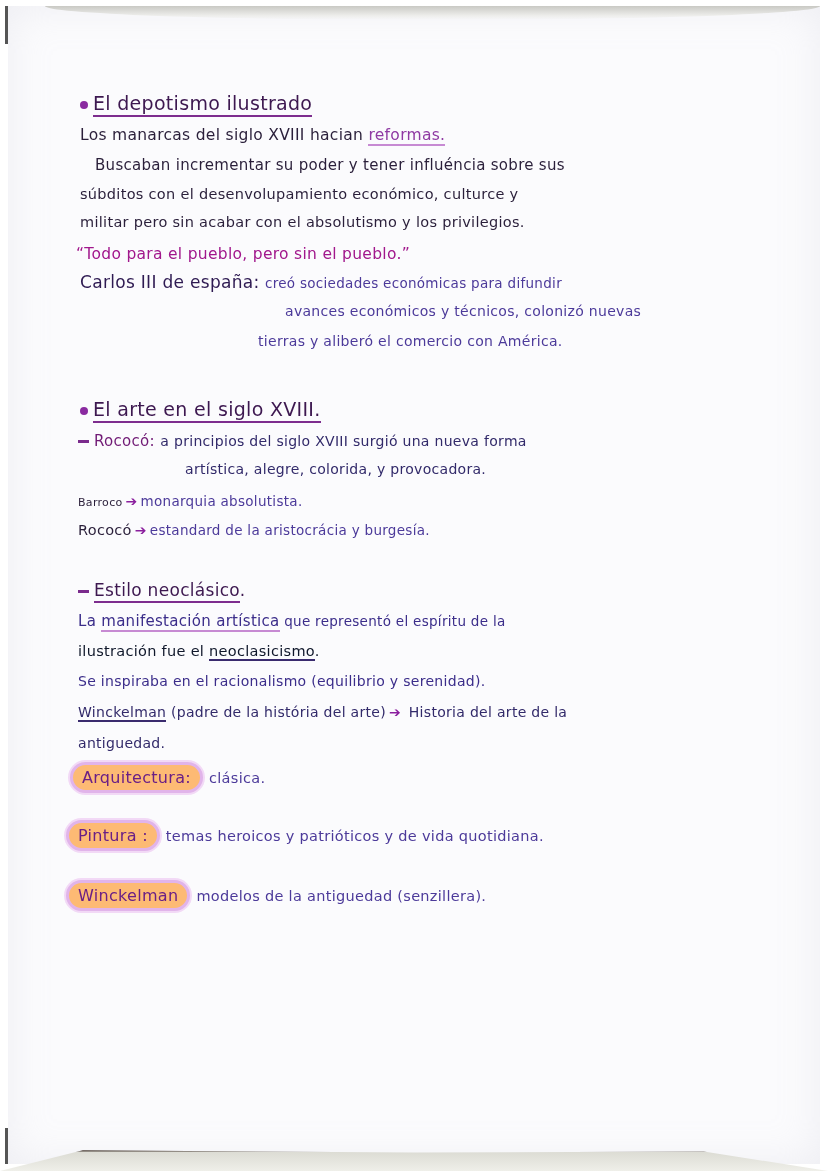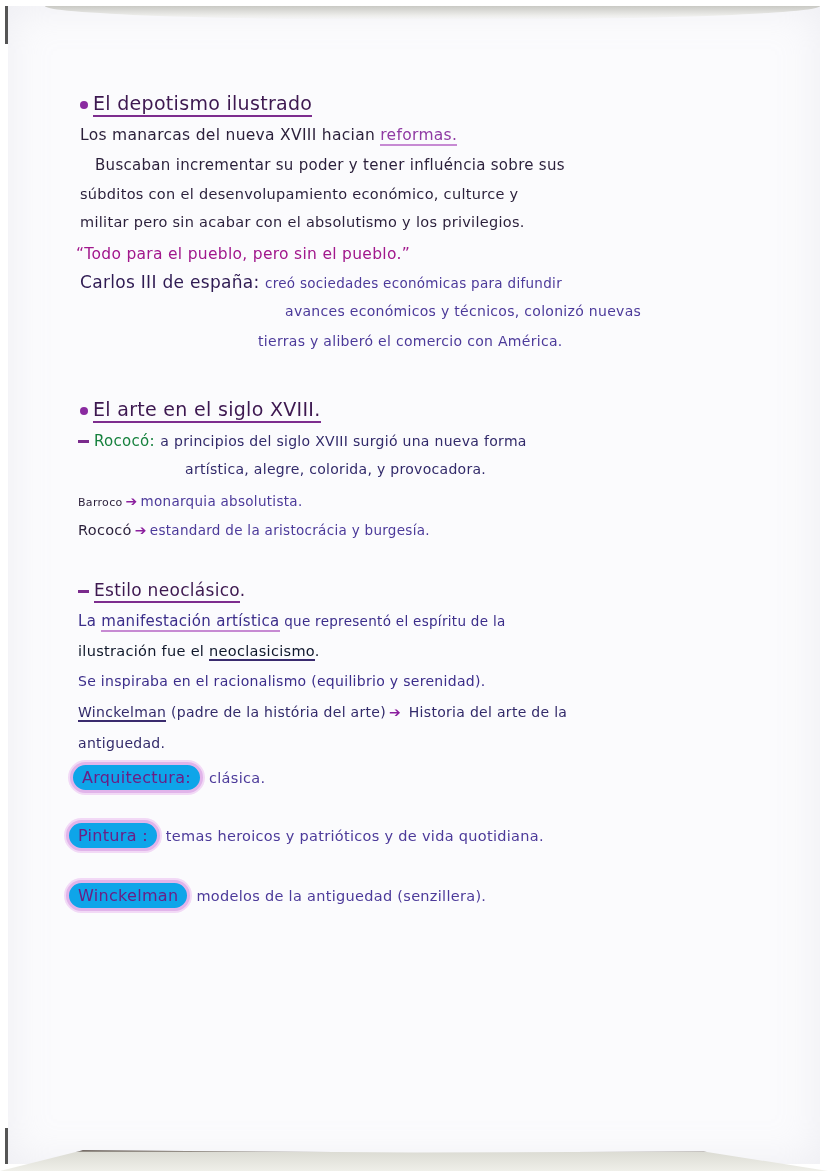--- a/index.html
+++ b/index.html
@@ -48,62 +48,62 @@
     .body-dark { font-size: 15.5px; color: #2a1f3a; }
     .body-blue { font-size: 13.5px; color: #4c3a9a; }
     .body-navy { font-size: 14px; color: #322a6a; }
     .quote { font-size: 15.5px; color: #a1178c; }
     .bold-dark { font-size: 17px; color: #2e1a52; }
     .hl-pink { border-bottom: 2px solid #c78ad3; }
     .hl-navy { border-bottom: 2px solid #3a2b6e; }
     .arrow { color: #8b1f9e; font-size: 14px; margin: 0 3px; }
     .cloud {
       display: inline-block; padding: 3px 9px; border: 3px solid #e1b4ea;
-      border-radius: 20px; background: #0ea5e9; color: #6a1f86; font-size: 16px;
+      border-radius: 20px; background: #fdba74; color: #6a1f86; font-size: 16px;
       box-shadow: 0 0 0 2px #f2d9f6;
       margin-right: 6px;
     }
   </style>
 </head>
 <body>
 
 <div class="paper"></div>
 <div class="top-shadow"></div>
 <div class="left-edge"></div>
 <div class="bottom-left-line"></div>
 <div class="bottom-edge"></div>
 
 <div class="content">
 
   <div class="line h1" style="left:80px; top:92px;">
     <span class="bullet"></span><span class="txt">El depotismo ilustrado</span>
   </div>
 
   <div class="line body-dark" style="left:80px; top:126px;">
-    <span>Los manarcas del nueva XVIII hacian </span><span class="hl-pink" style="color:#8f3aa3">reformas.</span>
+    <span>Los manarcas del siglo XVIII hacian </span><span class="hl-pink" style="color:#8f3aa3">reformas.</span>
   </div>
   <div class="line body-dark" style="left:95px; top:156px; font-size:15px;">Buscaban incrementar su poder y tener influéncia sobre sus</div>
   <div class="line body-dark" style="left:80px; top:186px; font-size:14.5px;">súbditos con el desenvolupamiento económico, culturce y</div>
   <div class="line body-dark" style="left:80px; top:214px; font-size:14.5px;">militar pero sin acabar con el absolutismo y los privilegios.</div>
 
   <div class="line quote" style="left:76px; top:245px;">“Todo para el pueblo, pero sin el pueblo.”</div>
 
   <div class="line" style="left:80px; top:272px;">
     <span class="bold-dark">Carlos III de españa:</span>
     <span class="body-blue">creó sociedades económicas para difundir</span>
   </div>
   <div class="line body-blue" style="left:285px; top:303px; font-size:14px;">avances económicos y técnicos, colonizó nuevas</div>
   <div class="line body-blue" style="left:258px; top:333px; font-size:14px;">tierras y aliberó el comercio con América.</div>
 
   <div class="line h1" style="left:80px; top:398px;">
     <span class="bullet"></span><span class="txt">El arte en el siglo XVIII.</span>
   </div>
 
   <div class="line" style="left:78px; top:431px;">
-    <span class="dash"></span><span style="font-size:15px; color:#15803d;">Rococó:</span>
+    <span class="dash"></span><span style="font-size:15px; color:#701a75;">Rococó:</span>
     <span class="body-navy">a principios del siglo XVIII surgió una nueva forma</span>
   </div>
   <div class="line body-navy" style="left:185px; top:461px;">artística, alegre, colorida, y provocadora.</div>
 
   <div class="line" style="left:78px; top:491px;">
     <span class="body-dark" style="font-size:11px;">Barroco</span><span class="arrow">➔</span><span class="body-blue">monarquia absolutista.</span>
   </div>
   <div class="line" style="left:78px; top:520px;">
     <span class="body-dark" style="font-size:14.5px;">Rococó</span><span class="arrow">➔</span><span class="body-blue">estandard de la aristocrácia y burgesía.</span>
   </div>

